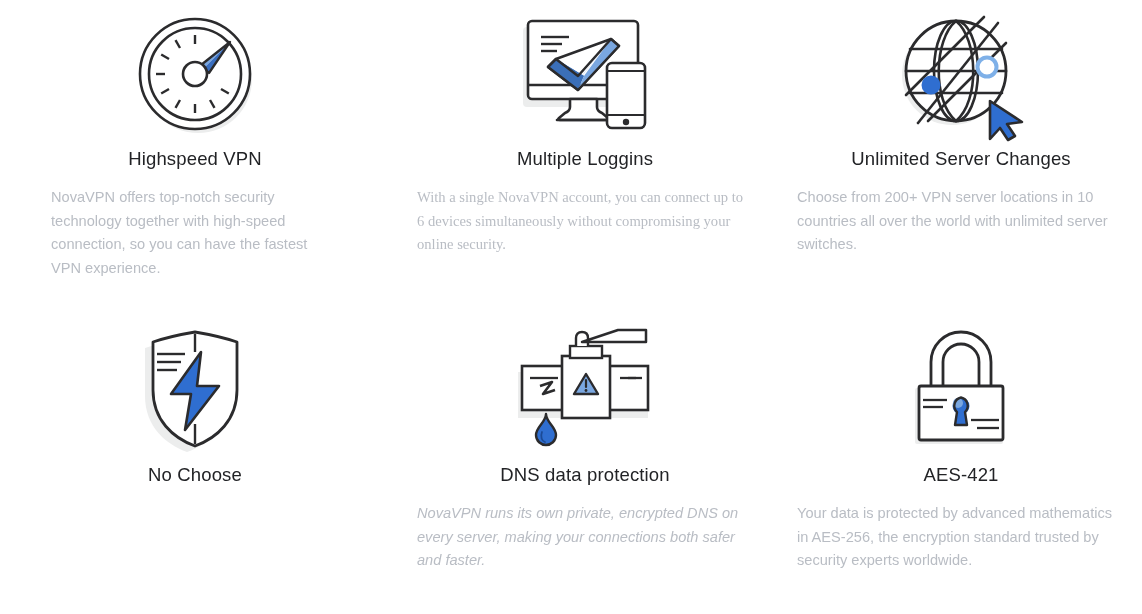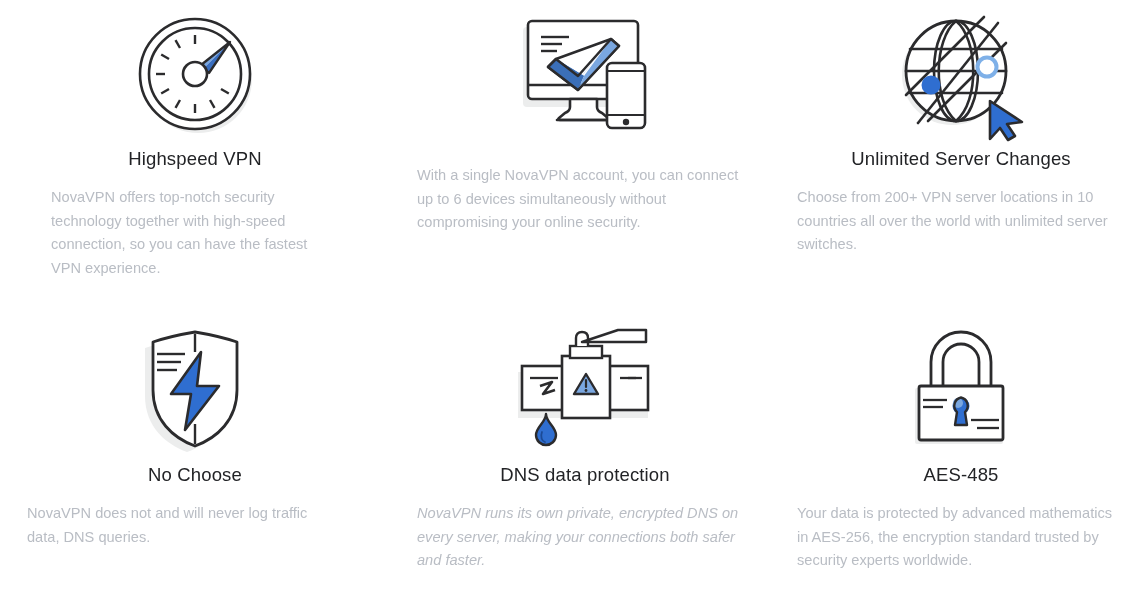--- a/index.html
+++ b/index.html
@@ -40,21 +40,21 @@
   }
   .feature-desc {
     margin: 16px 0 0 0;
     font-size: 14.6px;
     line-height: 23.5px;
     color: #b9bdc4;
     font-weight: 400;
   }
   
   .r1.col-1 .feature-desc { padding: 0 52px 0 27px; margin-left: 24px; }
-  .r1.col-2 .feature-desc { padding: 0 28px 0 27px; }
+  .r1.col-2 .feature-desc { padding: 0 28px 0 27px; font-family: Liberation Serif, serif; }
   .r1.col-3 .feature-desc { padding: 0 14px 0 17px; }
   
   .r2.col-1 .feature-desc { padding: 0 52px 0 27px; }
   .r2.col-2 .feature-desc { padding: 0 28px 0 27px; font-style: italic; }
   .r2.col-3 .feature-desc { padding: 0 24px 0 17px; }
   .r1.col-1 .feature-title, .r2.col-1 .feature-title { padding-right: 0px; }
   .r1 .icon-wrap { height: 148px; }
   .r2 .icon-wrap { height: 150px; }
   .r2 { padding-top: 14px; }
   .feature-card .titleblock { }
@@ -116,20 +116,21 @@
         <path d="M41 48 L33 56 L63 79 L69 65 Z" fill="#3b6fb8"></path>
         <path d="M69 65 L63 79 L104 35 L96 28 Z" fill="#7aa7e0"></path>
         <path d="M41 48 L33 56 L63 79 L104 35 L96 28 L63 65 Z" fill="none" stroke="#2b2b2d" stroke-width="2.5" stroke-linejoin="round"></path>
         <rect x="92" y="52" width="38" height="65" rx="5" fill="#ffffff" stroke="#2b2b2d" stroke-width="2.6"></rect>
         <line x1="92" y1="60" x2="130" y2="60" stroke="#2b2b2d" stroke-width="2.2"></line>
         <line x1="92" y1="104" x2="130" y2="104" stroke="#2b2b2d" stroke-width="2.2"></line>
         <circle cx="111" cy="111" r="3.2" fill="#2b2b2d"></circle>
       </svg>
     </div>
     <div class="titleblock">
+      <h3 class="feature-title">Multiple Loggins</h3>
       <p class="feature-desc">With a single NovaVPN account, you can connect up to 6 devices simultaneously without compromising your online security.</p>
     </div>
   </div>
 
   <div class="feature-card r1 col-3">
     <div class="icon-wrap">
       <svg width="134" height="130" viewBox="0 0 134 130">
         <ellipse class="shadow" cx="58" cy="66" rx="50" ry="50"></ellipse>
         <circle cx="62" cy="62" r="50" fill="#ffffff" stroke="#2b2b2d" stroke-width="2.8"></circle>
         <g fill="none" stroke="#2b2b2d" stroke-width="2.6" stroke-linecap="round">
@@ -165,21 +166,20 @@
           <line x1="18" y1="34" x2="42" y2="34"></line>
           <line x1="18" y1="42" x2="38" y2="42"></line>
           <line x1="56" y1="6" x2="56" y2="24"></line>
           <line x1="56" y1="96" x2="56" y2="116"></line>
         </g>
         <path d="M62 24 L32 66 L52 66 L46 102 L80 58 L58 58 Z" fill="#2f6ed0" stroke="#2b2b2d" stroke-width="2.6" stroke-linejoin="round"></path>
       </svg>
     </div>
     <div class="titleblock">
       <h3 class="feature-title">No Choose</h3>
-      <p class="feature-desc">NovaVPN does not and will never log traffic data, DNS queries.</p>
     </div>
   </div>
 
   <div class="feature-card r2 col-2">
     <div class="icon-wrap">
       <svg width="150" height="122" viewBox="0 0 150 122">
         <rect class="shadow" x="8" y="44" width="130" height="46"></rect>
         <rect x="12" y="38" width="126" height="44" fill="#ffffff" stroke="#2b2b2d" stroke-width="2.6"></rect>
         <g stroke="#2b2b2d" stroke-width="2.3" stroke-linecap="butt">
           <line x1="20" y1="50" x2="48" y2="50"></line>
@@ -217,18 +217,18 @@
           <line x1="66" y1="92" x2="94" y2="92"></line>
           <line x1="72" y1="100" x2="94" y2="100"></line>
         </g>
         <circle cx="56" cy="78" r="8.5" fill="#2f6ed0"></circle>
         <circle cx="53" cy="75" r="5" fill="#7aa7e0"></circle>
         <path d="M52 84 L50 97 L62 97 L60 84 Z" fill="#2f6ed0"></path>
         <path d="M56 69.5 A 8.5 8.5 0 0 1 60 84 L62 97 L50 97 L52 84 A 8.5 8.5 0 0 1 56 69.5 Z" fill="none" stroke="#2b2b2d" stroke-width="2.4" stroke-linejoin="round"></path>
       </svg>
     </div>
     <div class="titleblock">
-      <h3 class="feature-title">AES-485</h3>
+      <h3 class="feature-title">AES-421</h3>
       <p class="feature-desc">Your data is protected by advanced mathematics in AES-256, the encryption standard trusted by security experts worldwide.</p>
     </div>
   </div>
 
 </div>
 
 </body></html>

